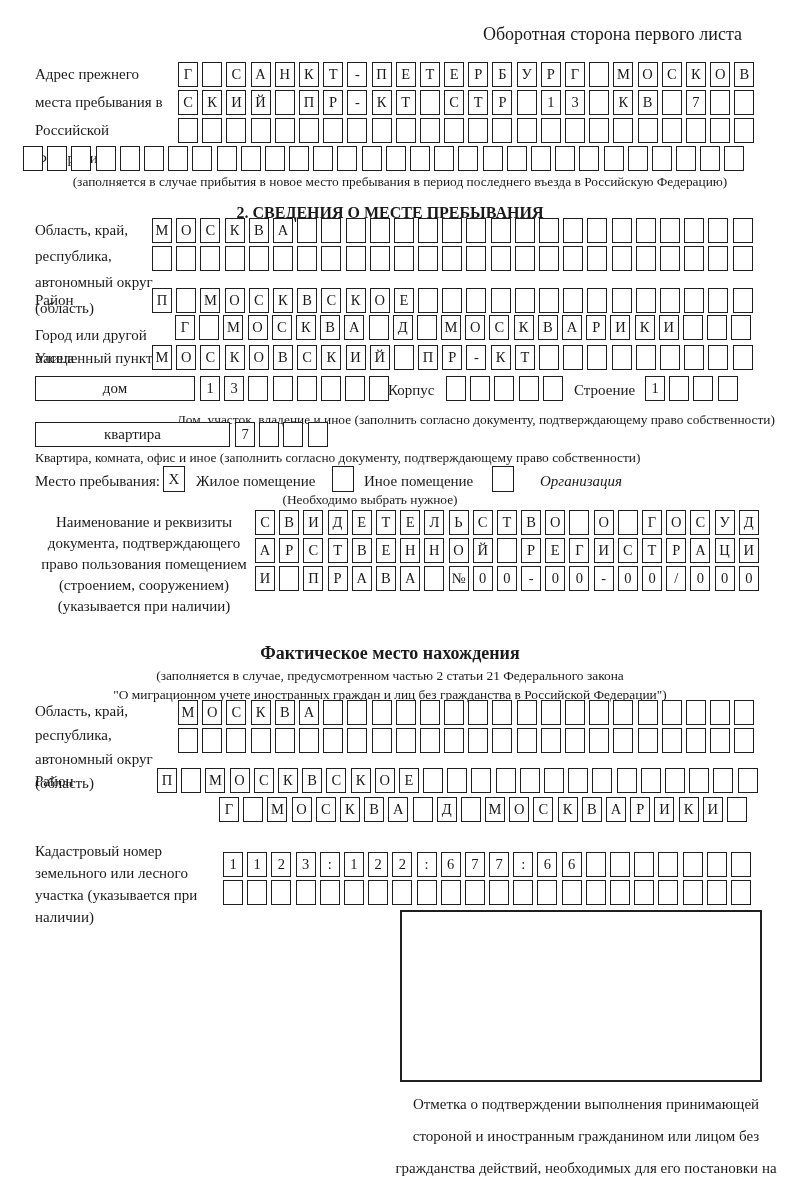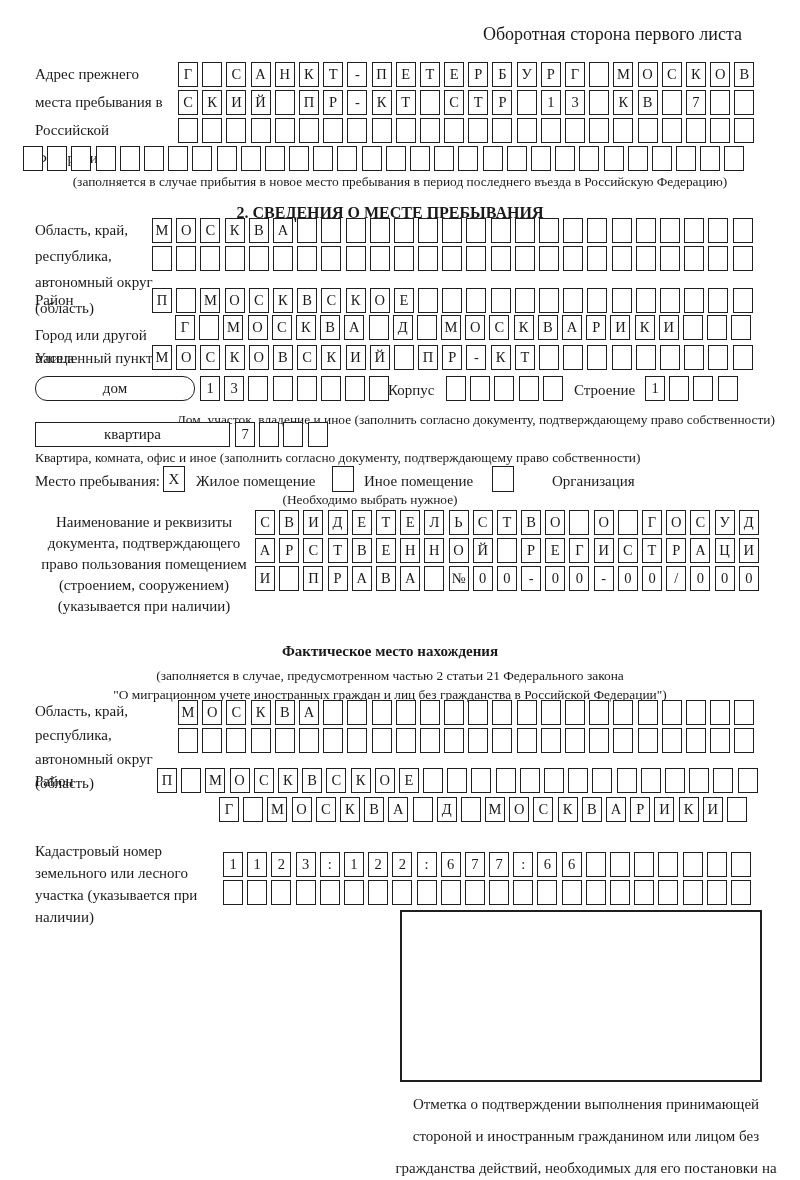--- a/index.html
+++ b/index.html
@@ -295,21 +295,21 @@
       <div class="cell"></div>
       <div class="cell"></div>
       <div class="cell"></div>
       <div class="cell"></div>
       <div class="cell"></div>
       <div class="cell"></div>
       <div class="cell"></div>
       <div class="cell"></div>
     </div>
 
-  <div class="widebox" style="left:35px;top:376px;width:160px;border-radius:12px;">дом</div>
+  <div class="widebox" style="left:35px;top:376px;width:160px;">дом</div>
   <div class="cells" style="left:200px;top:376px;">
       <div class="cell">1</div>
       <div class="cell">3</div>
       <div class="cell"></div>
       <div class="cell"></div>
       <div class="cell"></div>
       <div class="cell"></div>
       <div class="cell"></div>
       <div class="cell"></div>
     </div>
@@ -338,21 +338,21 @@
       <div class="cell"></div>
     </div>
   <div class="abs note" style="left:35px;top:450px;width:740px;">Квартира, комната, офис и иное (заполнить согласно документу, подтверждающему право собственности)</div>
 
   <div class="abs lbl" style="left:35px;top:468px;">Место пребывания:</div>
   <div class="checkcell" style="left:163px;top:466px;">X</div>
   <div class="abs lbl" style="left:196px;top:468px;">Жилое помещение</div>
   <div class="checkcell" style="left:332px;top:466px;"></div>
   <div class="abs lbl" style="left:364px;top:468px;">Иное помещение</div>
   <div class="checkcell" style="left:492px;top:466px;"></div>
-  <div class="abs lbl" style="left:552px;top:468px;">Организация</div>
+  <div class="abs lbl" style="left:540px;top:468px;font-style:italic;">Организация</div>
   <div class="abs note center" style="left:0;top:492px;width:740px;">(Необходимо выбрать нужное)</div>
 
   <div class="abs lbl tight" style="left:35px;top:512px;width:218px;text-align:center;">Наименование и реквизиты документа, подтверждающего право пользования помещением (строением, сооружением) (указывается при наличии)</div>
   <div class="cells" style="left:255px;top:510px;">
       <div class="cell">С</div>
       <div class="cell">В</div>
       <div class="cell">И</div>
       <div class="cell">Д</div>
       <div class="cell">Е</div>
       <div class="cell">Т</div>
@@ -412,21 +412,21 @@
       <div class="cell">0</div>
       <div class="cell">-</div>
       <div class="cell">0</div>
       <div class="cell">0</div>
       <div class="cell">/</div>
       <div class="cell">0</div>
       <div class="cell">0</div>
       <div class="cell">0</div>
     </div>
 
-  <div class="abs bold center" style="left:0;top:643px;width:780px;font-size:15px;">Фактическое место нахождения</div>
+  <div class="abs bold center" style="left:0;top:643px;width:780px;font-size:18px;">Фактическое место нахождения</div>
   <div class="abs note center" style="left:0;top:668px;width:780px;">(заполняется в случае, предусмотренном частью 2 статьи 21 Федерального закона</div>
   <div class="abs note center" style="left:0;top:687px;width:780px;">"О миграционном учете иностранных граждан и лиц без гражданства в Российской Федерации")</div>
 
   <div class="abs lbl" style="left:35px;top:699px;width:148px;line-height:24px;">Область, край, республика, автономный округ (область)</div>
   <div class="cells" style="left:178px;top:700px;">
       <div class="cell">М</div>
       <div class="cell">О</div>
       <div class="cell">С</div>
       <div class="cell">К</div>
       <div class="cell">В</div>

